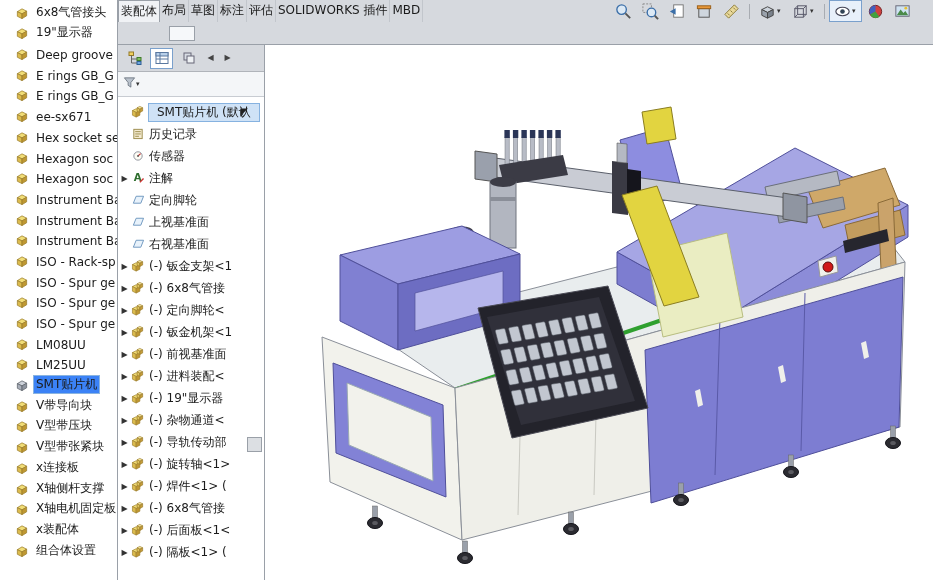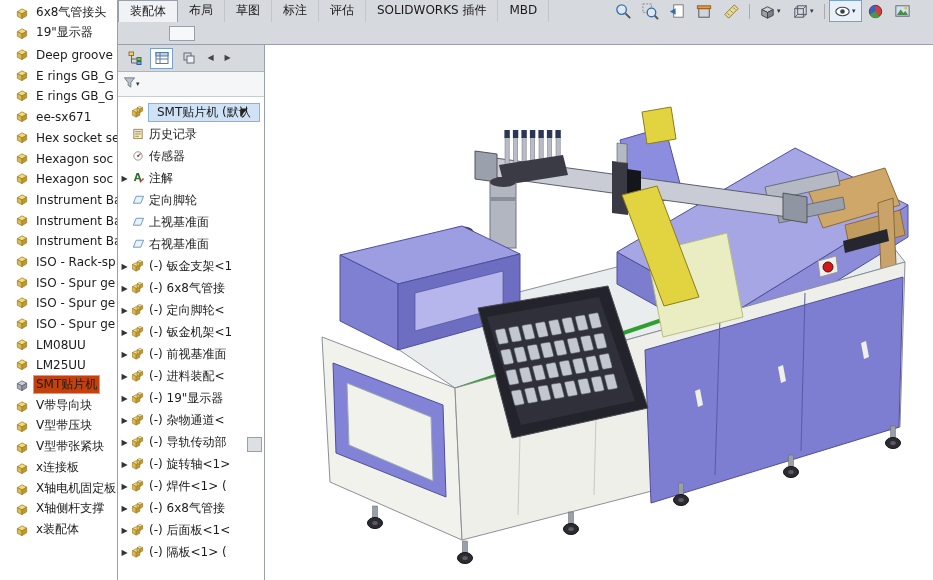--- a/index.html
+++ b/index.html
@@ -4,26 +4,26 @@
 <style>
   *{margin:0;padding:0;box-sizing:border-box}
   body{font-family:"DejaVu Sans","Liberation Sans",sans-serif;font-size:12px;color:#1b1b1b;background:#fff}
   #app{position:relative;width:933px;height:580px;overflow:hidden;background:#fff}
 
   
   #left-panel{position:absolute;left:0;top:0;width:118px;height:580px;background:#fff;border-right:1px solid #9aa0a8;overflow:hidden;z-index:5}
   .lp-row{display:flex;align-items:flex-end;height:20.7px;padding-left:15px;white-space:nowrap}
   .lp-ic{width:15px;height:14px;margin-right:4px;flex:0 0 auto}
   .lp-lbl{padding:0 2px}
-  .lp-row.sel .lp-lbl{background:#c2410c;outline:1px solid #8ab4e0}
+  .lp-row.sel .lp-lbl{background:#3b82f6;outline:1px solid #8ab4e0}
 
   
   #ribbon{position:absolute;left:118px;top:0;width:815px;height:22px;background:#d6d9de;display:flex;z-index:4}
   #ribbon-tabs{display:flex;height:22px}
-  .tab{padding:0 11px;line-height:21px;color:#1a1a1a;border-right:1px solid #c2c6cc;cursor:default}
+  .tab{padding:0 2px;line-height:21px;color:#1a1a1a;border-right:1px solid #c2c6cc;cursor:default}
   .tab.active{background:#f0f2f5;border:1px solid #9aa0a8;border-bottom:none;line-height:20px}
   #toolbar{position:absolute;left:492px;top:0;height:22px;display:flex;align-items:center}
   .tb-ic{width:23px;height:20px;display:flex;align-items:center;justify-content:center}
   .tb-group{display:flex;align-items:center;padding:0 1px;border:1px solid transparent}
   .tb-group.active{border:1px solid #7aa0cc;background:#e8f0fa}
   .tb-sep{width:1px;height:15px;background:#a8acb2;margin:0 4px}
   .dd{font-size:7px;color:#333;margin-left:-2px;width:8px}
 
   #ribbon-strip{position:absolute;left:118px;top:22px;width:815px;height:23px;background:#d6d9de;border-bottom:1px solid #9aa0a8;z-index:4}
   #strip-box{position:absolute;left:51px;top:4px;width:26px;height:15px;background:#f6f8fa;border:1px solid #9aa0a8}
@@ -237,37 +237,45 @@
               <path d="M7,7.5 L12,4.5 L12,9.5 L7,12.5 Z" fill="#bf9832" stroke="#9a7c2a" stroke-width=".8"></path>
             </svg></span>
           <span class="lp-lbl">x连接板</span>
         </div>
         <div class="lp-row">
           <span class="lp-ic"><svg viewBox="0 0 14 14" width="14" height="13">
               <path d="M2,5 L7,2 L12,4.5 L7,7.5 Z" fill="#f1dd77" stroke="#9a7c2a" stroke-width=".8"></path>
               <path d="M2,5 L7,7.5 L7,12.5 L2,10 Z" fill="#dcbc4e" stroke="#9a7c2a" stroke-width=".8"></path>
               <path d="M7,7.5 L12,4.5 L12,9.5 L7,12.5 Z" fill="#bf9832" stroke="#9a7c2a" stroke-width=".8"></path>
             </svg></span>
+          <span class="lp-lbl">X轴侧杆支撑</span>
+        </div>
+        <div class="lp-row">
+          <span class="lp-ic"><svg viewBox="0 0 14 14" width="14" height="13">
+              <path d="M2,5 L7,2 L12,4.5 L7,7.5 Z" fill="#f1dd77" stroke="#9a7c2a" stroke-width=".8"></path>
+              <path d="M2,5 L7,7.5 L7,12.5 L2,10 Z" fill="#dcbc4e" stroke="#9a7c2a" stroke-width=".8"></path>
+              <path d="M7,7.5 L12,4.5 L12,9.5 L7,12.5 Z" fill="#bf9832" stroke="#9a7c2a" stroke-width=".8"></path>
+            </svg></span>
           <span class="lp-lbl">X轴电机固定板</span>
         </div>
         <div class="lp-row">
           <span class="lp-ic"><svg viewBox="0 0 14 14" width="14" height="13">
               <path d="M2,5 L7,2 L12,4.5 L7,7.5 Z" fill="#f1dd77" stroke="#9a7c2a" stroke-width=".8"></path>
               <path d="M2,5 L7,7.5 L7,12.5 L2,10 Z" fill="#dcbc4e" stroke="#9a7c2a" stroke-width=".8"></path>
               <path d="M7,7.5 L12,4.5 L12,9.5 L7,12.5 Z" fill="#bf9832" stroke="#9a7c2a" stroke-width=".8"></path>
             </svg></span>
-          <span class="lp-lbl">X轴侧杆支撑</span>
-        </div>
-        <div class="lp-row">
-          <span class="lp-ic"><svg viewBox="0 0 14 14" width="14" height="13">
-              <path d="M2,5 L7,2 L12,4.5 L7,7.5 Z" fill="#f1dd77" stroke="#9a7c2a" stroke-width=".8"></path>
-              <path d="M2,5 L7,7.5 L7,12.5 L2,10 Z" fill="#dcbc4e" stroke="#9a7c2a" stroke-width=".8"></path>
-              <path d="M7,7.5 L12,4.5 L12,9.5 L7,12.5 Z" fill="#bf9832" stroke="#9a7c2a" stroke-width=".8"></path>
-            </svg></span>
           <span class="lp-lbl">x装配体</span>
+        </div>
+        <div class="lp-row">
+          <span class="lp-ic"><svg viewBox="0 0 14 14" width="14" height="13">
+              <path d="M2,5 L7,2 L12,4.5 L7,7.5 Z" fill="#f1dd77" stroke="#9a7c2a" stroke-width=".8"></path>
+              <path d="M2,5 L7,7.5 L7,12.5 L2,10 Z" fill="#dcbc4e" stroke="#9a7c2a" stroke-width=".8"></path>
+              <path d="M7,7.5 L12,4.5 L12,9.5 L7,12.5 Z" fill="#bf9832" stroke="#9a7c2a" stroke-width=".8"></path>
+            </svg></span>
+          <span class="lp-lbl">组合体设置</span>
         </div>
       </div>
   </aside>
 
   <header id="ribbon">
     <nav id="ribbon-tabs">
         <div class="tab active">装配体</div>
         <div class="tab">布局</div>
         <div class="tab">草图</div>
         <div class="tab">标注</div>

